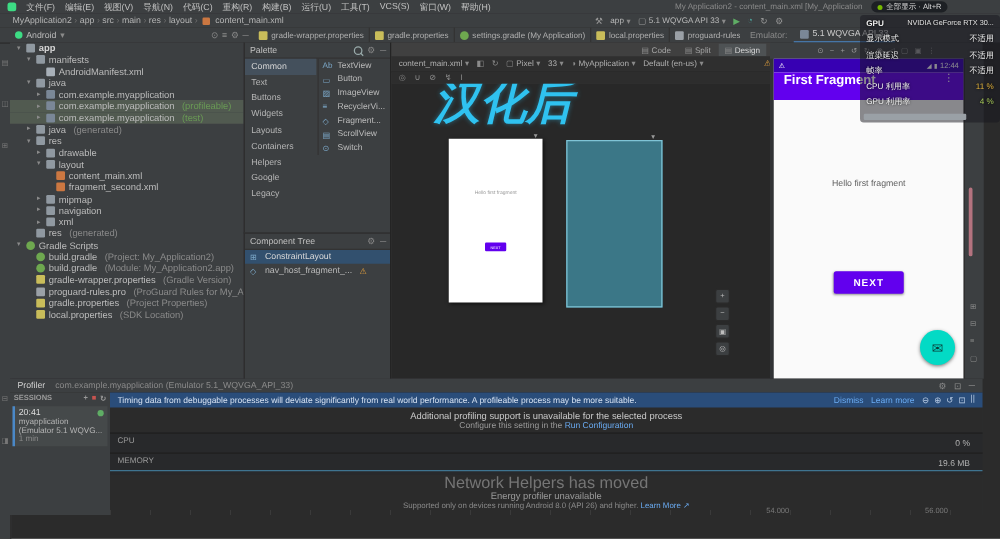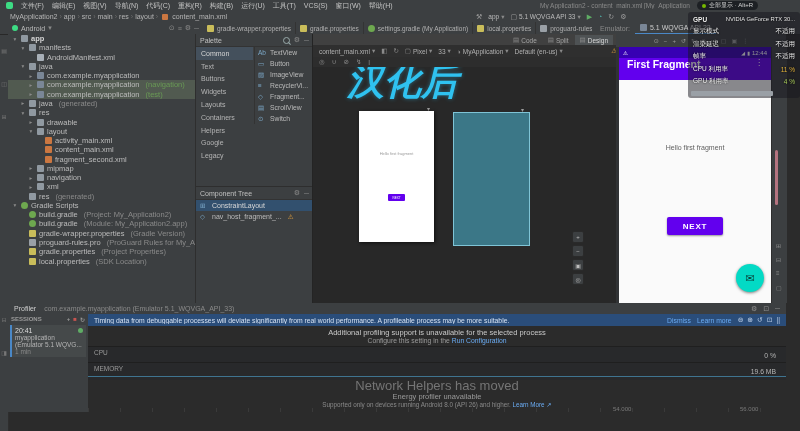--- a/index.html
+++ b/index.html
@@ -284,21 +284,21 @@
       <div class="titem" style="padding-left: 20px;">
         <span class="arr">▸</span>
         <span class="ti" data-icon="pkg"></span>
         <span class="tlab">com.example.myapplication</span>
         <span class="sfx"></span>
       </div>
       <div class="titem" data-sel="1" style="padding-left: 20px;">
         <span class="arr">▸</span>
         <span class="ti" data-icon="pkg"></span>
         <span class="tlab">com.example.myapplication</span>
-        <span class="sfx" data-sfx="green">(navigation)</span>
+        <span class="sfx" data-sfx="green">(profileable)</span>
       </div>
       <div class="titem" data-sel="1" style="padding-left: 20px;">
         <span class="arr">▸</span>
         <span class="ti" data-icon="pkg"></span>
         <span class="tlab">com.example.myapplication</span>
         <span class="sfx" data-sfx="green">(test)</span>
       </div>
       <div class="titem" style="padding-left: 12px;">
         <span class="arr">▸</span>
         <span class="ti" data-icon="folder"></span>
@@ -314,26 +314,20 @@
       <div class="titem" style="padding-left: 20px;">
         <span class="arr">▸</span>
         <span class="ti" data-icon="folder"></span>
         <span class="tlab">drawable</span>
         <span class="sfx"></span>
       </div>
       <div class="titem" style="padding-left: 20px;">
         <span class="arr">▾</span>
         <span class="ti" data-icon="folder"></span>
         <span class="tlab">layout</span>
-        <span class="sfx"></span>
-      </div>
-      <div class="titem" style="padding-left: 28px;">
-        <span class="arr"></span>
-        <span class="ti" data-icon="xml"></span>
-        <span class="tlab">activity_main.xml</span>
         <span class="sfx"></span>
       </div>
       <div class="titem" style="padding-left: 28px;">
         <span class="arr"></span>
         <span class="ti" data-icon="xml"></span>
         <span class="tlab">content_main.xml</span>
         <span class="sfx"></span>
       </div>
       <div class="titem" style="padding-left: 28px;">
         <span class="arr"></span>

